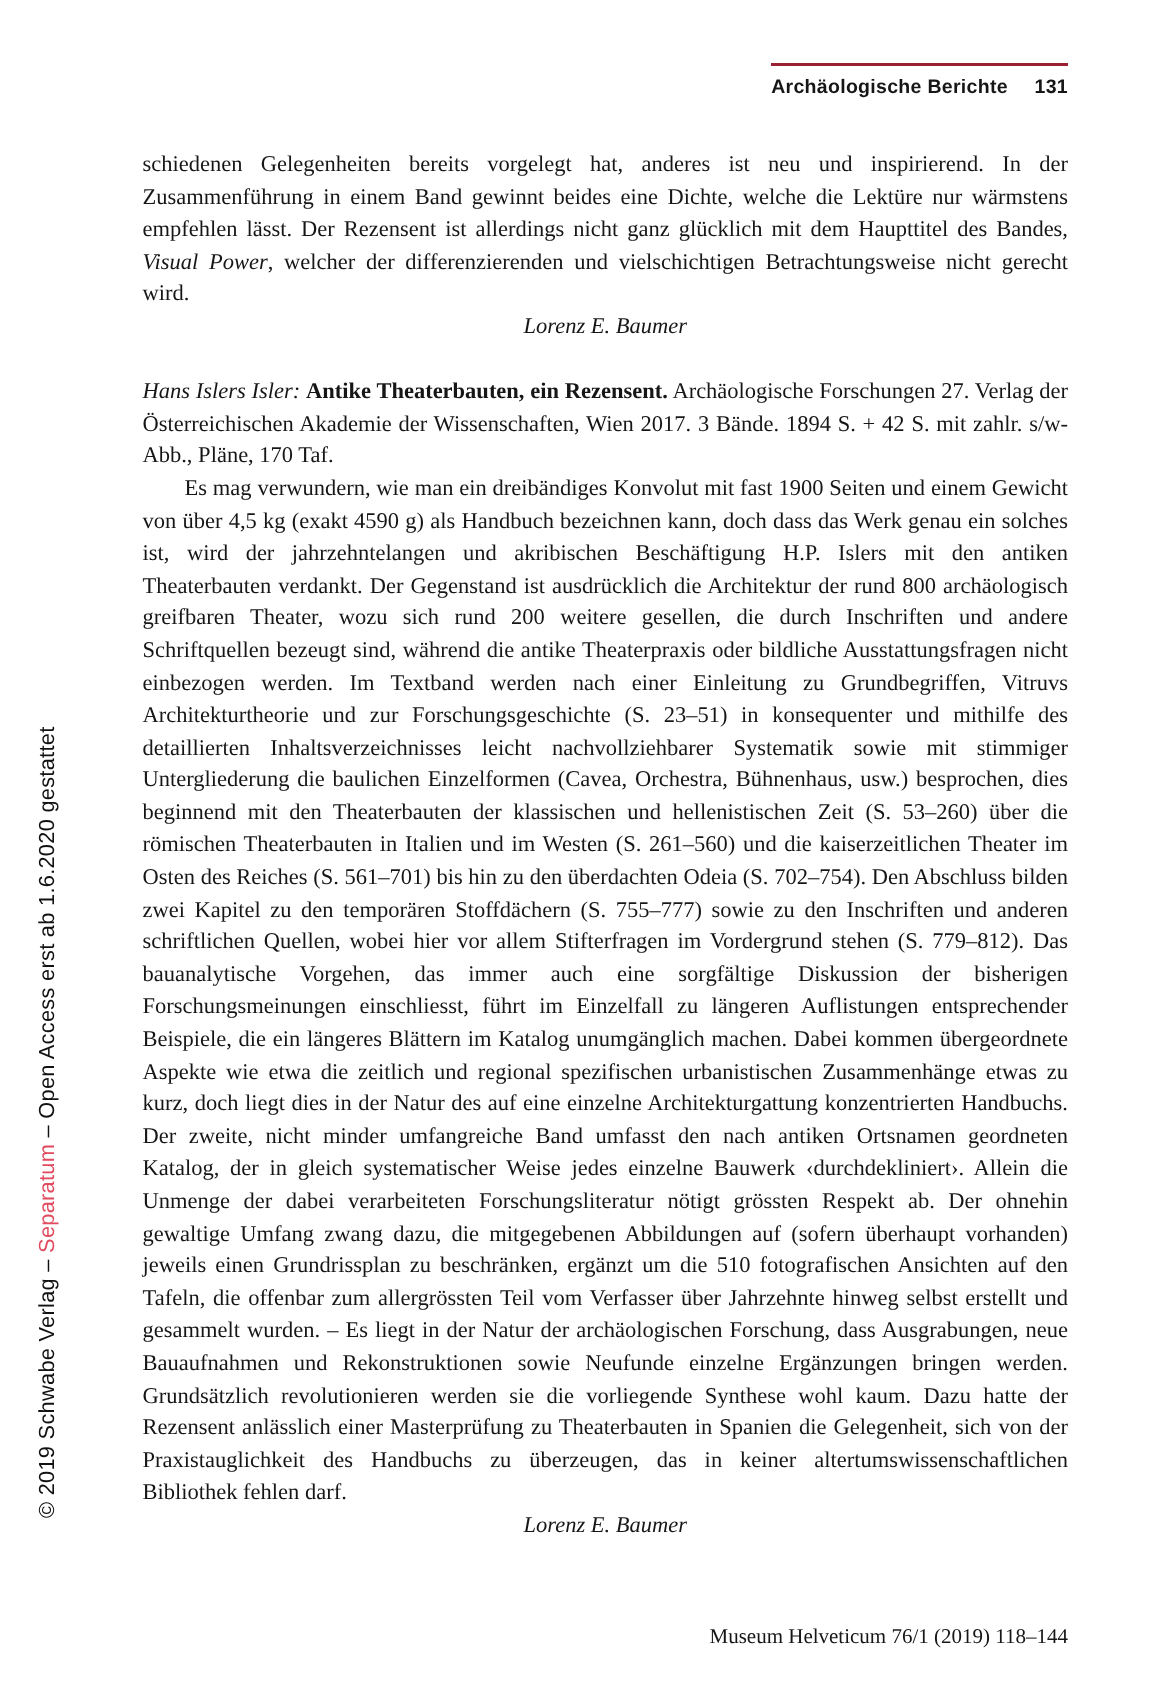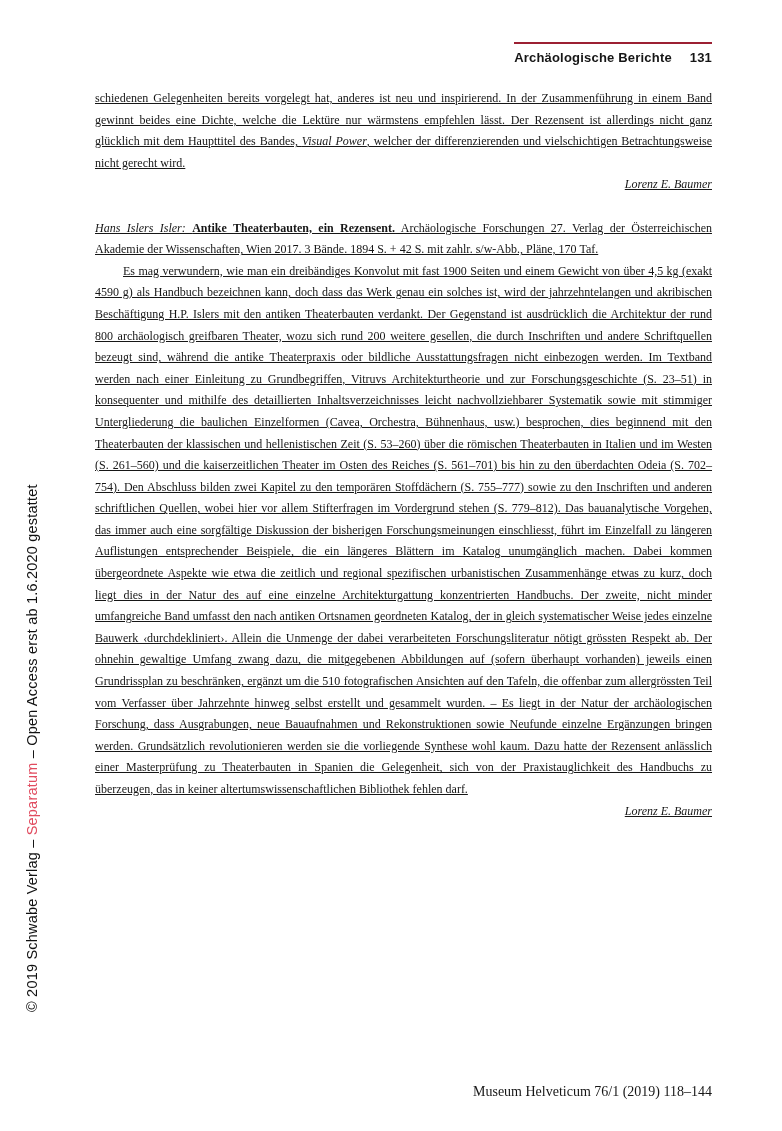--- a/index.html
+++ b/index.html
@@ -44,34 +44,33 @@
     font-size: 14.5px;
     letter-spacing: 0.2px;
     color: #111111;
   }
   .margin-note .red { color: var(--accent-red, #e14b5f); }
 
   
   .text-block {
     position: absolute;
     left: 95px;
-    top: 88px;
+    top: 100px;
     width: 617px;
-    font-size: 12px;
+    font-size: 15px;
     line-height: 21.6px;
     text-align: justify;
     hyphens: auto;
-    text-decoration: underline;
     -webkit-hyphens: auto;
   }
   .para { margin: 0; }
   .para.indent { text-indent: 28px; }
   .author {
     margin: 0 0 21.6px 0;
-    text-align: right;
+    text-align: center;
     font-style: italic;
   }
   .heading-para { margin-bottom: 0; }
   .heading-para strong { font-style: normal; }
 
   
   .page-footer {
     position: absolute;
     top: 1084px;
     right: 70px;

